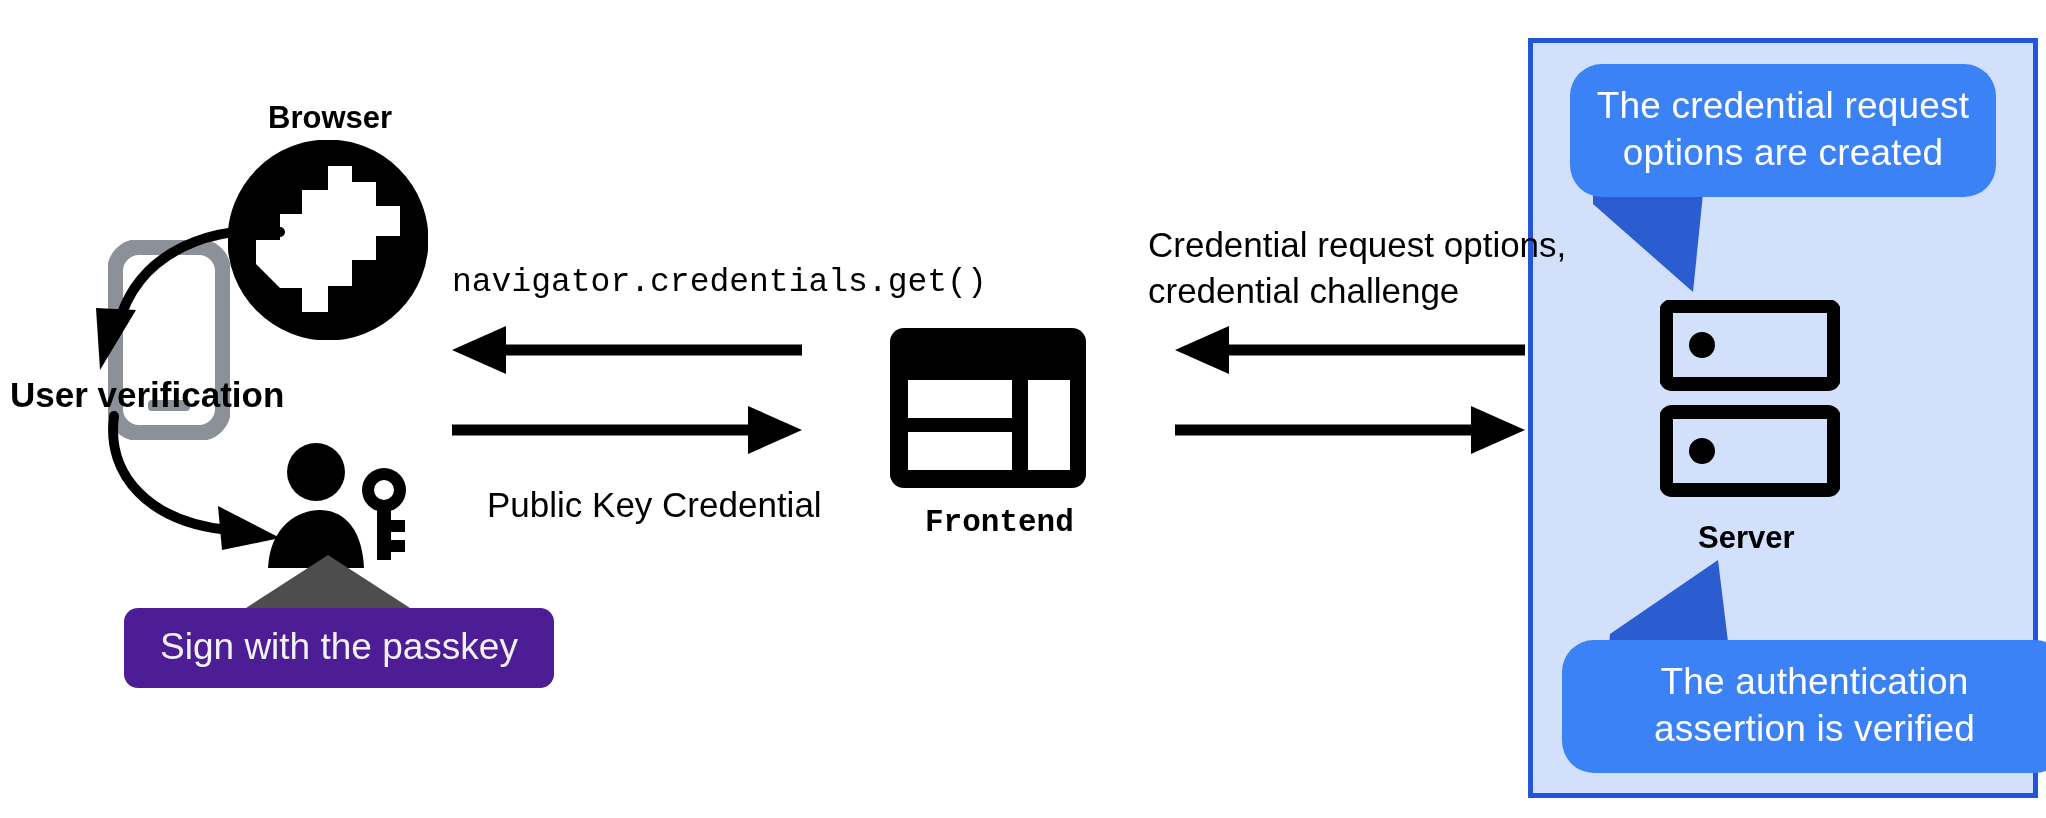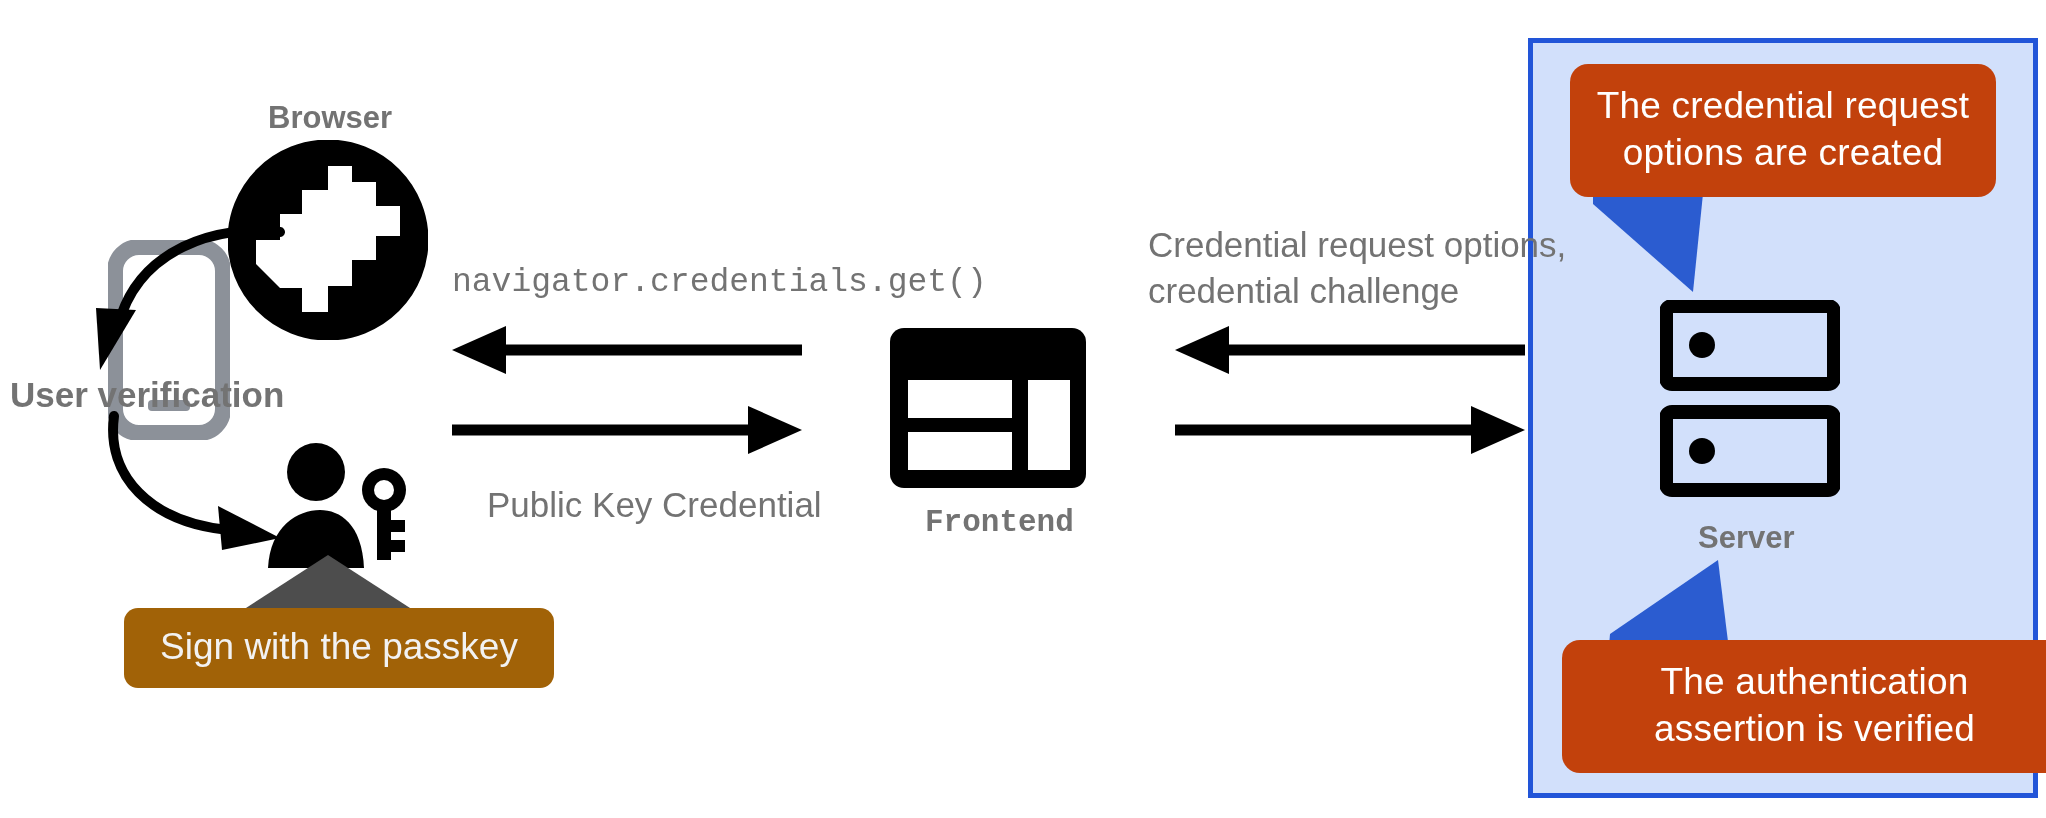--- a/index.html
+++ b/index.html
@@ -25,42 +25,42 @@
     top: 38px;
     width: 510px;
     height: 760px;
     background: #d2e0fb;
     border: 5px solid #2255d8;
     box-sizing: border-box;
   }
 
   
   .callout {
-    background: #c2410c;
-    border-radius: 18px;
+    background: #3b82f6;
+    border-radius: 32px;
     color: #ffffff;
     font-size: 37px;
     line-height: 1.28;
     text-align: center;
     padding: 18px 26px 20px 26px;
     box-sizing: border-box;
     letter-spacing: 0.2px;
   }
   .callout-line { display: block; white-space: nowrap; }
 
   #callout-top { left: 1570px; top: 64px; width: 426px; }
   #callout-bottom { left: 1562px; top: 640px; width: 505px; }
 
   .callout-tail { overflow: visible; }
   #callout-top-tail { left: 1585px; top: 174px; width: 200px; height: 120px; }
   #callout-bottom-tail { left: 1600px; top: 560px; width: 200px; height: 100px; }
 
   
   .label {
-    color: #737373;
+    color: #000000;
     font-size: 35px;
     line-height: 1.30;
     white-space: nowrap;
   }
   .label-bold { font-weight: bold; font-size: 31px; }
   .label-mono {
     font-family: "Liberation Mono", "DejaVu Sans Mono", monospace;
     font-size: 33px;
   }
 
@@ -90,21 +90,21 @@
   #arrow-frontend-to-browser { left: 452px; top: 330px; width: 350px; }
   #arrow-browser-to-frontend { left: 452px; top: 410px; width: 350px; }
   #arrow-server-to-frontend  { left: 1175px; top: 330px; width: 350px; }
   #arrow-frontend-to-server  { left: 1175px; top: 410px; width: 350px; }
 
   
   #passkey-tooltip {
     left: 124px;
     top: 608px;
     width: 430px;
-    background: #a16207;
+    background: #4c1d95;
     border-radius: 14px;
     color: #f2f2f2;
     font-size: 37px;
     text-align: center;
     padding: 18px 20px 20px 20px;
     box-sizing: border-box;
     white-space: nowrap;
   }
   #passkey-tooltip-tail { left: 228px; top: 555px; width: 200px; height: 64px; }
 </style>

